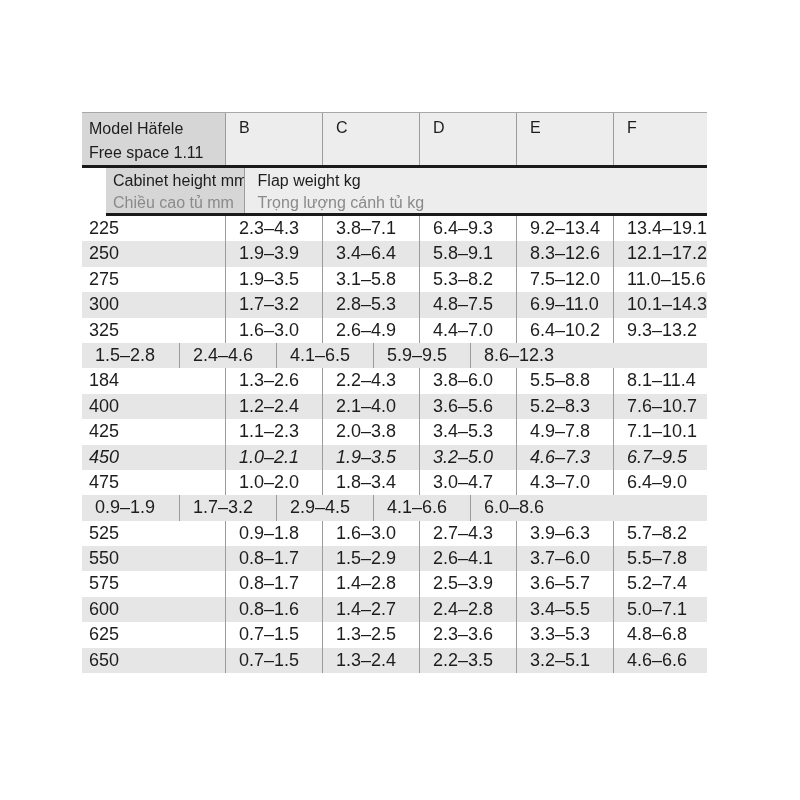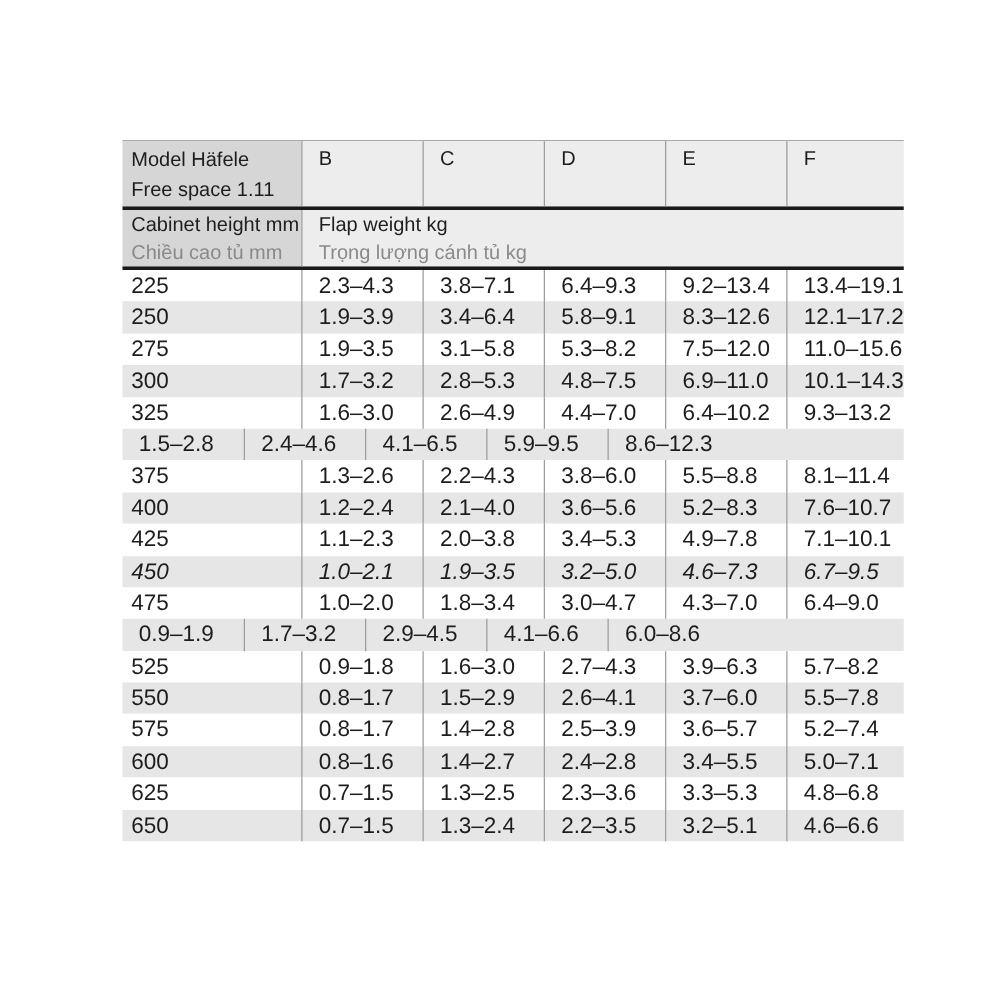--- a/index.html
+++ b/index.html
@@ -16,32 +16,33 @@
   .canvas{
     position:relative;
     width:800px;height:800px;
     background:#ffffff;
     font-family:"Liberation Sans","DejaVu Sans",sans-serif;
     color:var(--text-primary);
     overflow:hidden;
   }
   .table{
     position:absolute;
-    left:98px;top:112px;width:625px;
+    left:82px;top:112px;width:625px;
   }
   .hrow1{
     display:flex;
     height:56px;
     border-top:1px solid #a8a8a8;
     border-bottom:3px solid var(--rule-black);
   }
   .hrow2{
     display:flex;
     height:48px;
     border-bottom:3px solid var(--rule-black);
+    margin-left:24px;
   }
   .trow{
     display:flex;
     height:25.4px;
     line-height:25.4px;
     font-size:18px;
     background:#ffffff;
   }
   .trow.shaded{background:var(--row-shaded);}
   .trow.italic{font-style:italic;}
@@ -150,21 +151,21 @@
           <div class="tcell colw">9.3–13.2</div>
         </div>
         <div class="trow shaded">
           <div class="tcell colw">1.5–2.8</div>
           <div class="tcell colw">2.4–4.6</div>
           <div class="tcell colw">4.1–6.5</div>
           <div class="tcell colw">5.9–9.5</div>
           <div class="tcell colw">8.6–12.3</div>
         </div>
         <div class="trow">
-          <div class="tcell col0">375</div>
+          <div class="tcell col0">184</div>
           <div class="tcell colw">1.3–2.6</div>
           <div class="tcell colw">2.2–4.3</div>
           <div class="tcell colw">3.8–6.0</div>
           <div class="tcell colw">5.5–8.8</div>
           <div class="tcell colw">8.1–11.4</div>
         </div>
         <div class="trow shaded">
           <div class="tcell col0">400</div>
           <div class="tcell colw">1.2–2.4</div>
           <div class="tcell colw">2.1–4.0</div>

